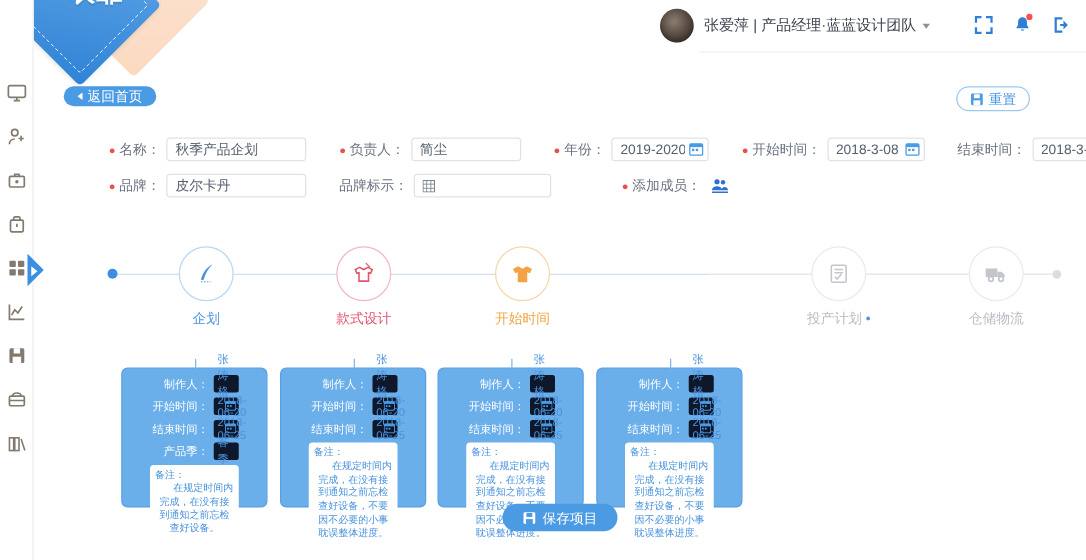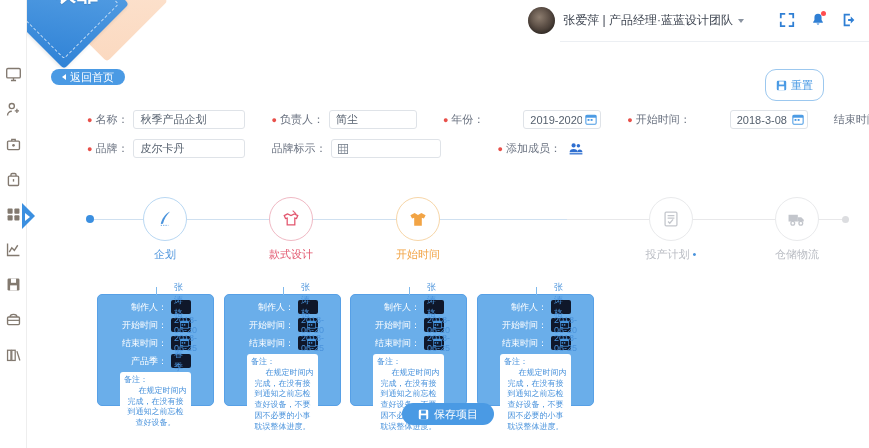--- a/index.html
+++ b/index.html
@@ -104,21 +104,21 @@
   .btn-pill {
     display: inline-flex; align-items: center; gap: 4px;
     background: #4a9ae4; color: #fff; border: none; border-radius: 11px;
     height: 16px; padding: 0 11px; font-size: 11px; cursor: pointer;
     font-family: inherit;
   }
   .btn-back { position: absolute; left: 24px; top: 28px; }
   .btn-reset {
     position: absolute; right: 45px; top: 28px;
     background: #fff; color: #4a9ae4; border: 1px solid #9cc8ef;
-    height: 32px; border-radius: 11px; padding: 0 10px;
+    height: 20px; border-radius: 11px; padding: 0 10px;
     display:inline-flex; align-items:center; gap:4px; font-size:11px; cursor:pointer;
     font-family: Liberation Serif, serif;
   }
   .chev-left {
     width:0;height:0;border-top:3px solid transparent;border-bottom:3px solid transparent;
     border-right:4px solid #fff;
   }
 
   
   .form { position: absolute; left: 60px; top: 67px; right: 40px; }
@@ -127,21 +127,21 @@
   .req { color: #e8504a; font-size: 9px; margin-right: 3px; }
   .flabel { font-size: 11px; color: #6a7280; white-space: nowrap; margin-right: 5px; }
   .finput {
     border: 1px solid #dfe3e8; border-radius: 3px; height: 19px;
     font-size: 11px; color: #55606e; padding: 0 6px; background: #fff;
     font-family: inherit;
   }
   .finput.w1 { width: 112px; }
   .finput.w2 { width: 88px; }
   .finput.w3 { width: 78px; padding-right: 18px; }
-  .date-wrap { position: relative; display: inline-flex; align-items: center; margin-left: 34px; }
+  .date-wrap { position: relative; display: inline-flex; align-items: center; }
   .cal-ic { position: absolute; right: 4px; top: 3px; pointer-events: none; }
   .member-ic { margin-left: 2px; cursor: pointer; }
   .brandmark {
     border:1px solid #dfe3e8; border-radius:3px; height:19px; width:110px;
     display:flex; align-items:center; padding:0 6px; background:#fff;
   }
 
   
   .timeline { position: absolute; left: 40px; top: 150px; right: 10px; height: 62px; }
   .tl-line {

